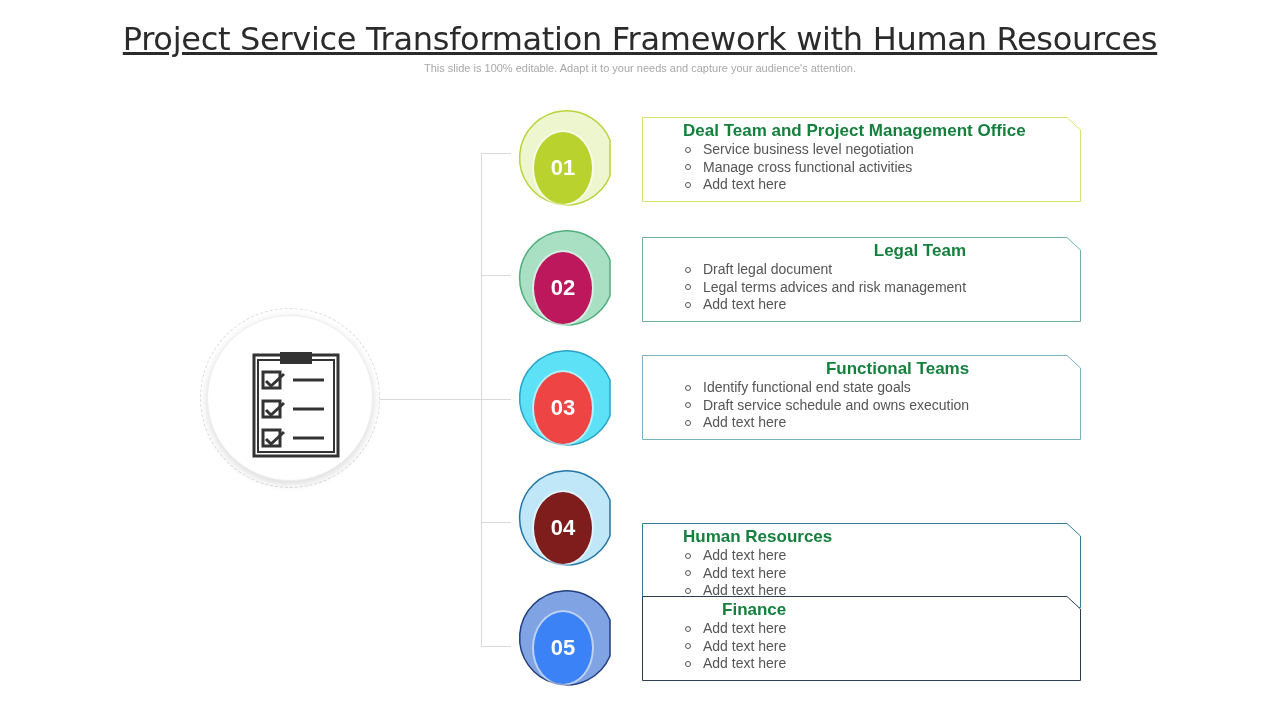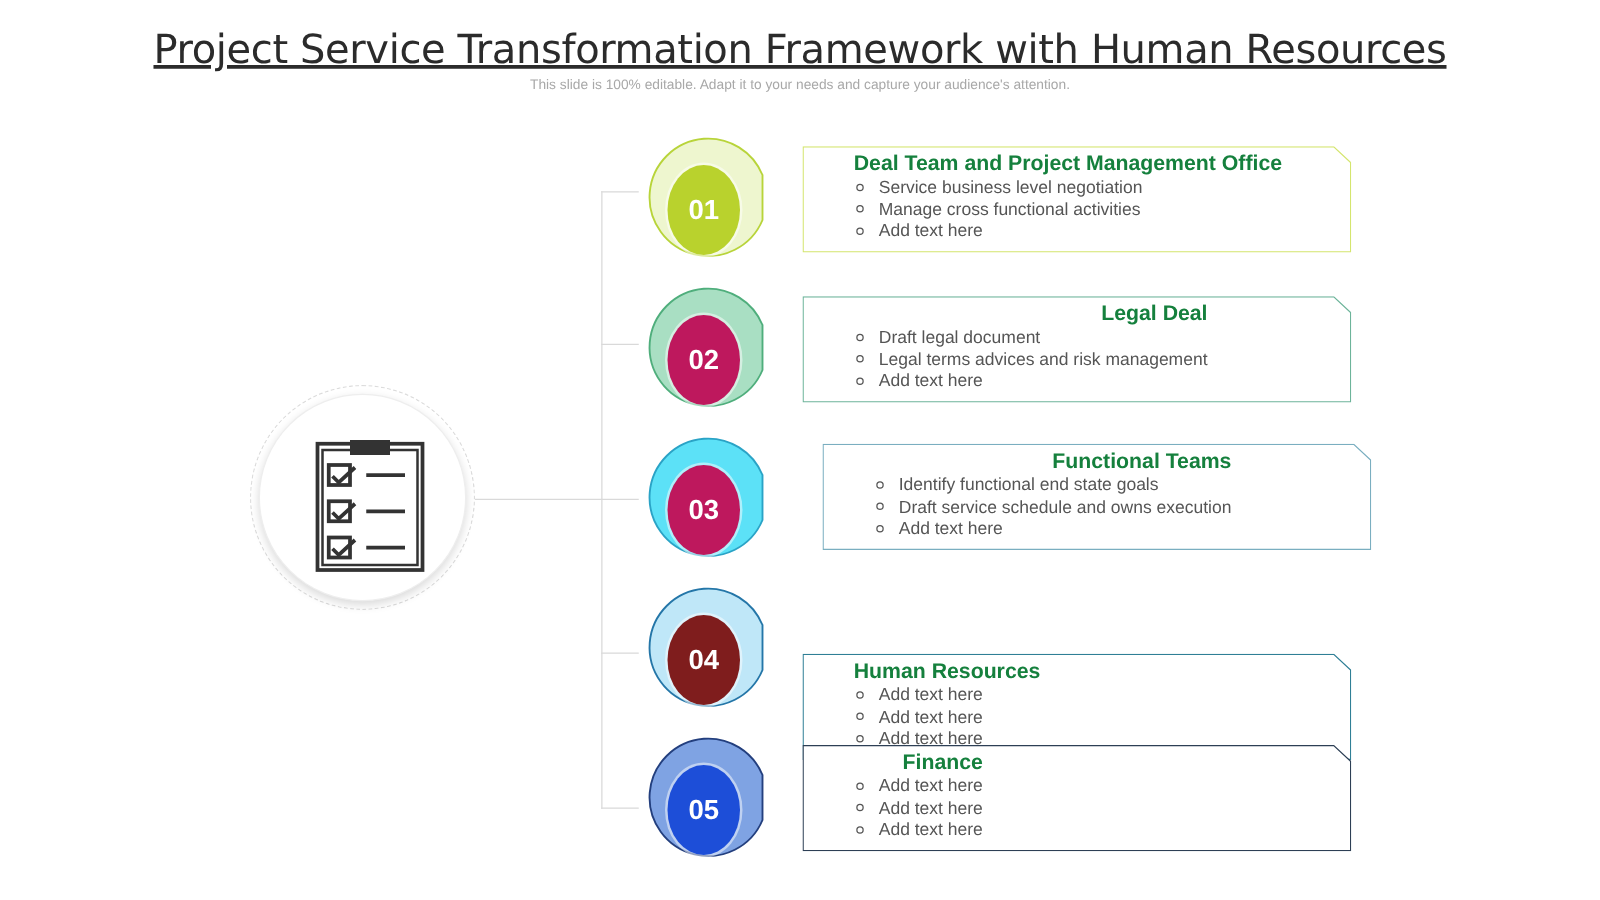--- a/index.html
+++ b/index.html
@@ -86,42 +86,42 @@
       <svg width="115" height="100" viewBox="0 0 115 100">
         <path d="M53,3 A47,47 0 1,0 100,68 L100,32 A47,47 0 0,0 53,3 Z" fill="#a9dfc3" stroke="#4fae7c" stroke-width="1.5"></path>
       </svg>
       <div class="num" style="background:#be185d; box-shadow:0 0 0 2px rgba(255,255,255,0.5);">02</div>
     </div>
     <div class="card" style="top: 237px;">
       <svg width="439" height="85" viewBox="0 0 439 85">
         <path d="M0.5,0.5 L425,0.5 L438.5,13 L438.5,84.5 L0.5,84.5 Z" fill="#fff" stroke="#6db49a" stroke-width="1"></path>
       </svg>
       <div class="card-body">
-        <div class="card-title">Legal Deal</div>
+        <div class="card-title">Legal Team</div>
         <div class="bullet">
           <span class="dot"></span>
           <span>Draft legal document</span>
         </div>
         <div class="bullet">
           <span class="dot"></span>
           <span>Legal terms advices and risk management</span>
         </div>
         <div class="bullet">
           <span class="dot"></span>
           <span>Add text here</span>
         </div>
       </div>
     </div>
     <div class="stage" style="top: 348px;">
       <svg width="115" height="100" viewBox="0 0 115 100">
         <path d="M53,3 A47,47 0 1,0 100,68 L100,32 A47,47 0 0,0 53,3 Z" fill="#5ce1f7" stroke="#2aa3c6" stroke-width="1.5"></path>
       </svg>
-      <div class="num" style="background:#be185d; box-shadow:0 0 0 2px rgba(255,255,255,0.5);">03</div>
+      <div class="num" style="background:#ef4444; box-shadow:0 0 0 2px rgba(255,255,255,0.5);">03</div>
     </div>
-    <div class="card" style="top: 355px; margin-left: 16px;">
+    <div class="card" style="top: 355px;">
       <svg width="439" height="85" viewBox="0 0 439 85">
         <path d="M0.5,0.5 L425,0.5 L438.5,13 L438.5,84.5 L0.5,84.5 Z" fill="#fff" stroke="#7aaec0" stroke-width="1"></path>
       </svg>
       <div class="card-body">
         <div class="card-title">Functional Teams</div>
         <div class="bullet">
           <span class="dot"></span>
           <span>Identify functional end state goals</span>
         </div>
         <div class="bullet">
@@ -157,21 +157,21 @@
         <div class="bullet">
           <span class="dot"></span>
           <span>Add text here</span>
         </div>
       </div>
     </div>
     <div class="stage" style="top: 588px;">
       <svg width="115" height="100" viewBox="0 0 115 100">
         <path d="M53,3 A47,47 0 1,0 100,68 L100,32 A47,47 0 0,0 53,3 Z" fill="#7fa3e3" stroke="#233f7e" stroke-width="1.5"></path>
       </svg>
-      <div class="num" style="background:#1d4ed8; box-shadow:0 0 0 2px rgba(255,255,255,0.5);">05</div>
+      <div class="num" style="background:#3b82f6; box-shadow:0 0 0 2px rgba(255,255,255,0.5);">05</div>
     </div>
     <div class="card" style="top: 596px;">
       <svg width="439" height="85" viewBox="0 0 439 85">
         <path d="M0.5,0.5 L425,0.5 L438.5,13 L438.5,84.5 L0.5,84.5 Z" fill="#fff" stroke="#2d3f55" stroke-width="1"></path>
       </svg>
       <div class="card-body">
         <div class="card-title">Finance</div>
         <div class="bullet">
           <span class="dot"></span>
           <span>Add text here</span>

